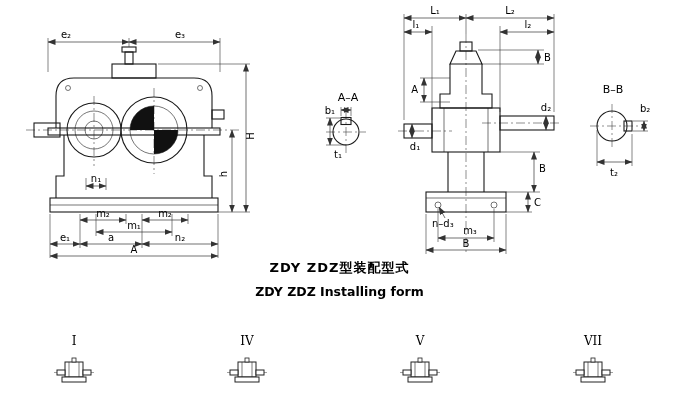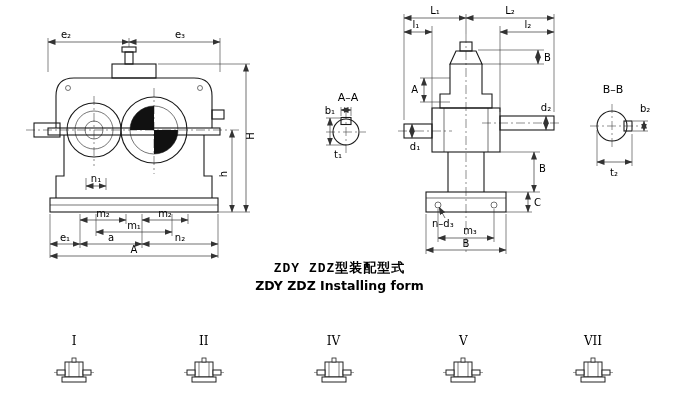--- a/index.html
+++ b/index.html
@@ -1,22 +1,22 @@
 <!DOCTYPE html>
 <html><head>
 <meta charset="utf-8">
 <style>
   * { margin:0; padding:0; box-sizing:border-box; }
   html,body { background:#fff; }
   body { font-family:"DejaVu Sans","Liberation Sans",sans-serif; }
   .stage { position:relative; width:679px; height:416px; background:#fff; overflow:hidden; }
   .drawing { position:absolute; top:0; left:0; }
   .caption { position:absolute; top:259px; left:0; width:679px; text-align:center; color:#000; }
-  .caption-zh { font-size:13px; font-weight:bold; letter-spacing:1px;font-family:Liberation Mono, monospace; }
-  .caption-en { font-size:12.5px; font-weight:bold; margin-top:1px; }
+  .caption-zh { font-size:13px; font-weight:bold; letter-spacing:1px; }
+  .caption-en { font-size:12.5px; font-weight:bold; margin-top:7px; }
   .forms-row { position:absolute; top:334px; left:52px; right:64px; display:flex; justify-content:space-between; }
   .form-item { display:flex; flex-direction:column; align-items:center; width:44px; }
   .form-numeral { font-family:"DejaVu Serif","Liberation Serif",serif; font-size:12px; color:#000; margin-bottom:8px; }
   svg text { font-family:"DejaVu Sans","Liberation Sans",sans-serif; }
   .lbl { font-size:10px; fill:#000; }
   .sec-title { font-size:11px; fill:#000; }
   .ln { fill:none; stroke:#1a1a1a; stroke-width:1.1; }
   .tn { fill:none; stroke:#1a1a1a; stroke-width:0.6; }
   .cl { stroke:#444; stroke-width:0.6; stroke-dasharray:9 3 2 3; }
   .ext { stroke:#333; stroke-width:0.6; }
@@ -259,26 +259,20 @@
   </div>
 
   <div class="forms-row">
     <div class="form-item">
       <div class="form-numeral">I</div>
       <svg class="form-icon" width="40" height="30" viewBox="0 0 40 30">
           <use href="#picto"></use>
         </svg>
     </div>
     <div class="form-item">
-      <div class="form-numeral">II</div>
-      <svg class="form-icon" width="40" height="30" viewBox="0 0 40 30">
-          <use href="#picto"></use>
-        </svg>
-    </div>
-    <div class="form-item">
       <div class="form-numeral">IV</div>
       <svg class="form-icon" width="40" height="30" viewBox="0 0 40 30">
           <use href="#picto"></use>
         </svg>
     </div>
     <div class="form-item">
       <div class="form-numeral">V</div>
       <svg class="form-icon" width="40" height="30" viewBox="0 0 40 30">
           <use href="#picto"></use>
         </svg>

